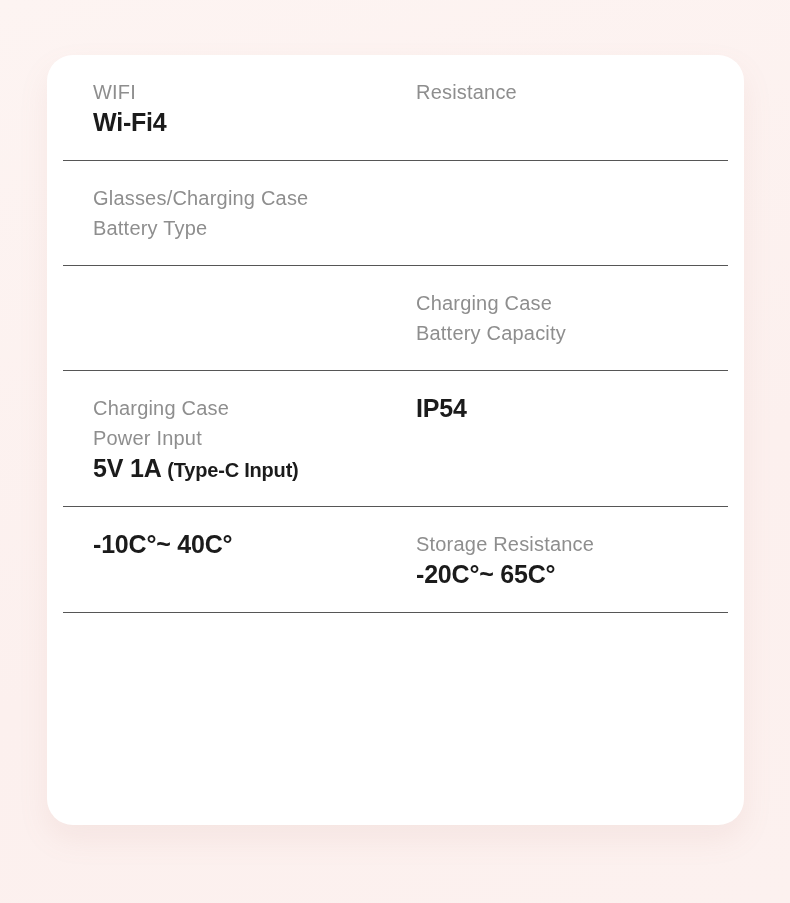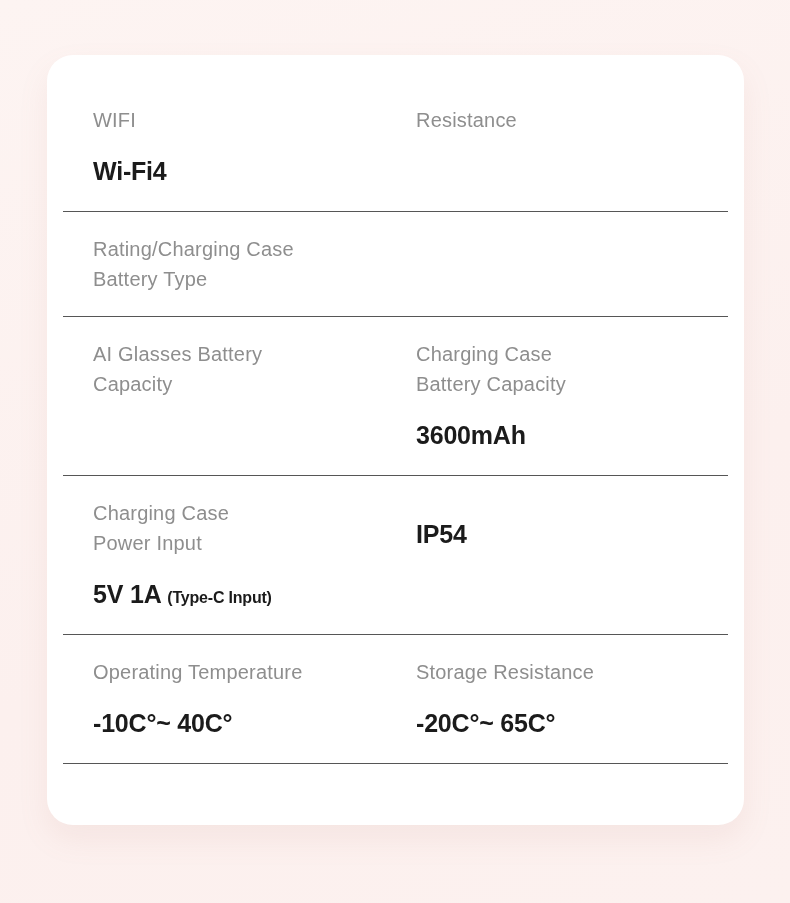--- a/index.html
+++ b/index.html
@@ -14,46 +14,45 @@
     width: 790px; height: 903px;
     background: linear-gradient(160deg, #fdf4f2 0%, #fcf0ee 60%, #fcf1ef 100%);
   }
   .spec-card {
     position: absolute;
     left: 47px; top: 55px;
     width: 697px; height: 770px;
     background: #ffffff;
     border-radius: 26px;
     box-shadow: 0 14px 30px rgba(190, 130, 120, 0.10);
-    padding-top: 28px;
   }
   .spec-row {
     display: flex;
     padding: 22px 20px 22px 46px;
   }
   .spec-cell { display: flex; flex-direction: column; }
   .spec-cell.left { width: 323px; flex: none; }
   .spec-cell.right { flex: 1; }
   .spec-label {
     font-size: 20px;
     line-height: 30px;
     color: #8e8e8e;
     white-space: pre-line;
     letter-spacing: 0.2px;
   }
   .spec-value {
-    margin-top: 22px;
+    margin-top: 1px;
     font-size: 25px;
     line-height: 28px;
     font-weight: 700;
     color: #1b1b1b;
     letter-spacing: -0.2px;
   }
   .spec-value .value-note {
-    font-size: 16px;
+    font-size: 20px;
     font-weight: 700;
     color: #1b1b1b;
   }
   .divider {
     height: 0;
     border-top: 1px solid #565656;
     margin: 0 16px;
   }
 </style>
 </head>
@@ -68,54 +67,50 @@
         <div class="spec-value"><span>Wi-Fi4</span> <span class="value-note"></span></div>
       </div>
       <div class="spec-cell right">
         <div class="spec-label">Resistance</div>
       </div>
     </div>
     <div class="divider"></div>
 
     <div class="spec-row">
       <div class="spec-cell right">
-        <div class="spec-label">Rating/Charging Case
+        <div class="spec-label">Glasses/Charging Case
 Battery Type</div>
       </div>
     </div>
     <div class="divider"></div>
 
     <div class="spec-row">
       <div class="spec-cell left">
-        <div class="spec-label">AI Glasses Battery
-Capacity</div>
       </div>
       <div class="spec-cell right">
         <div class="spec-label">Charging Case
 Battery Capacity</div>
-        <div class="spec-value"><span>3600mAh</span> <span class="value-note"></span></div>
       </div>
     </div>
     <div class="divider"></div>
 
     <div class="spec-row">
       <div class="spec-cell left">
         <div class="spec-label">Charging Case
 Power Input</div>
         <div class="spec-value"><span>5V 1A</span> <span class="value-note">(Type-C Input)</span></div>
       </div>
       <div class="spec-cell right">
         <div class="spec-value"><span>IP54</span> <span class="value-note"></span></div>
       </div>
     </div>
     <div class="divider"></div>
 
     <div class="spec-row">
       <div class="spec-cell left">
-        <div class="spec-label">Operating Temperature</div>
         <div class="spec-value"><span>-10C°~ 40C°</span> <span class="value-note"></span></div>
       </div>
       <div class="spec-cell right">
         <div class="spec-label">Storage Resistance</div>
         <div class="spec-value"><span>-20C°~ 65C°</span> <span class="value-note"></span></div>
       </div>
     </div>
     <div class="divider"></div>
 
   </div>

